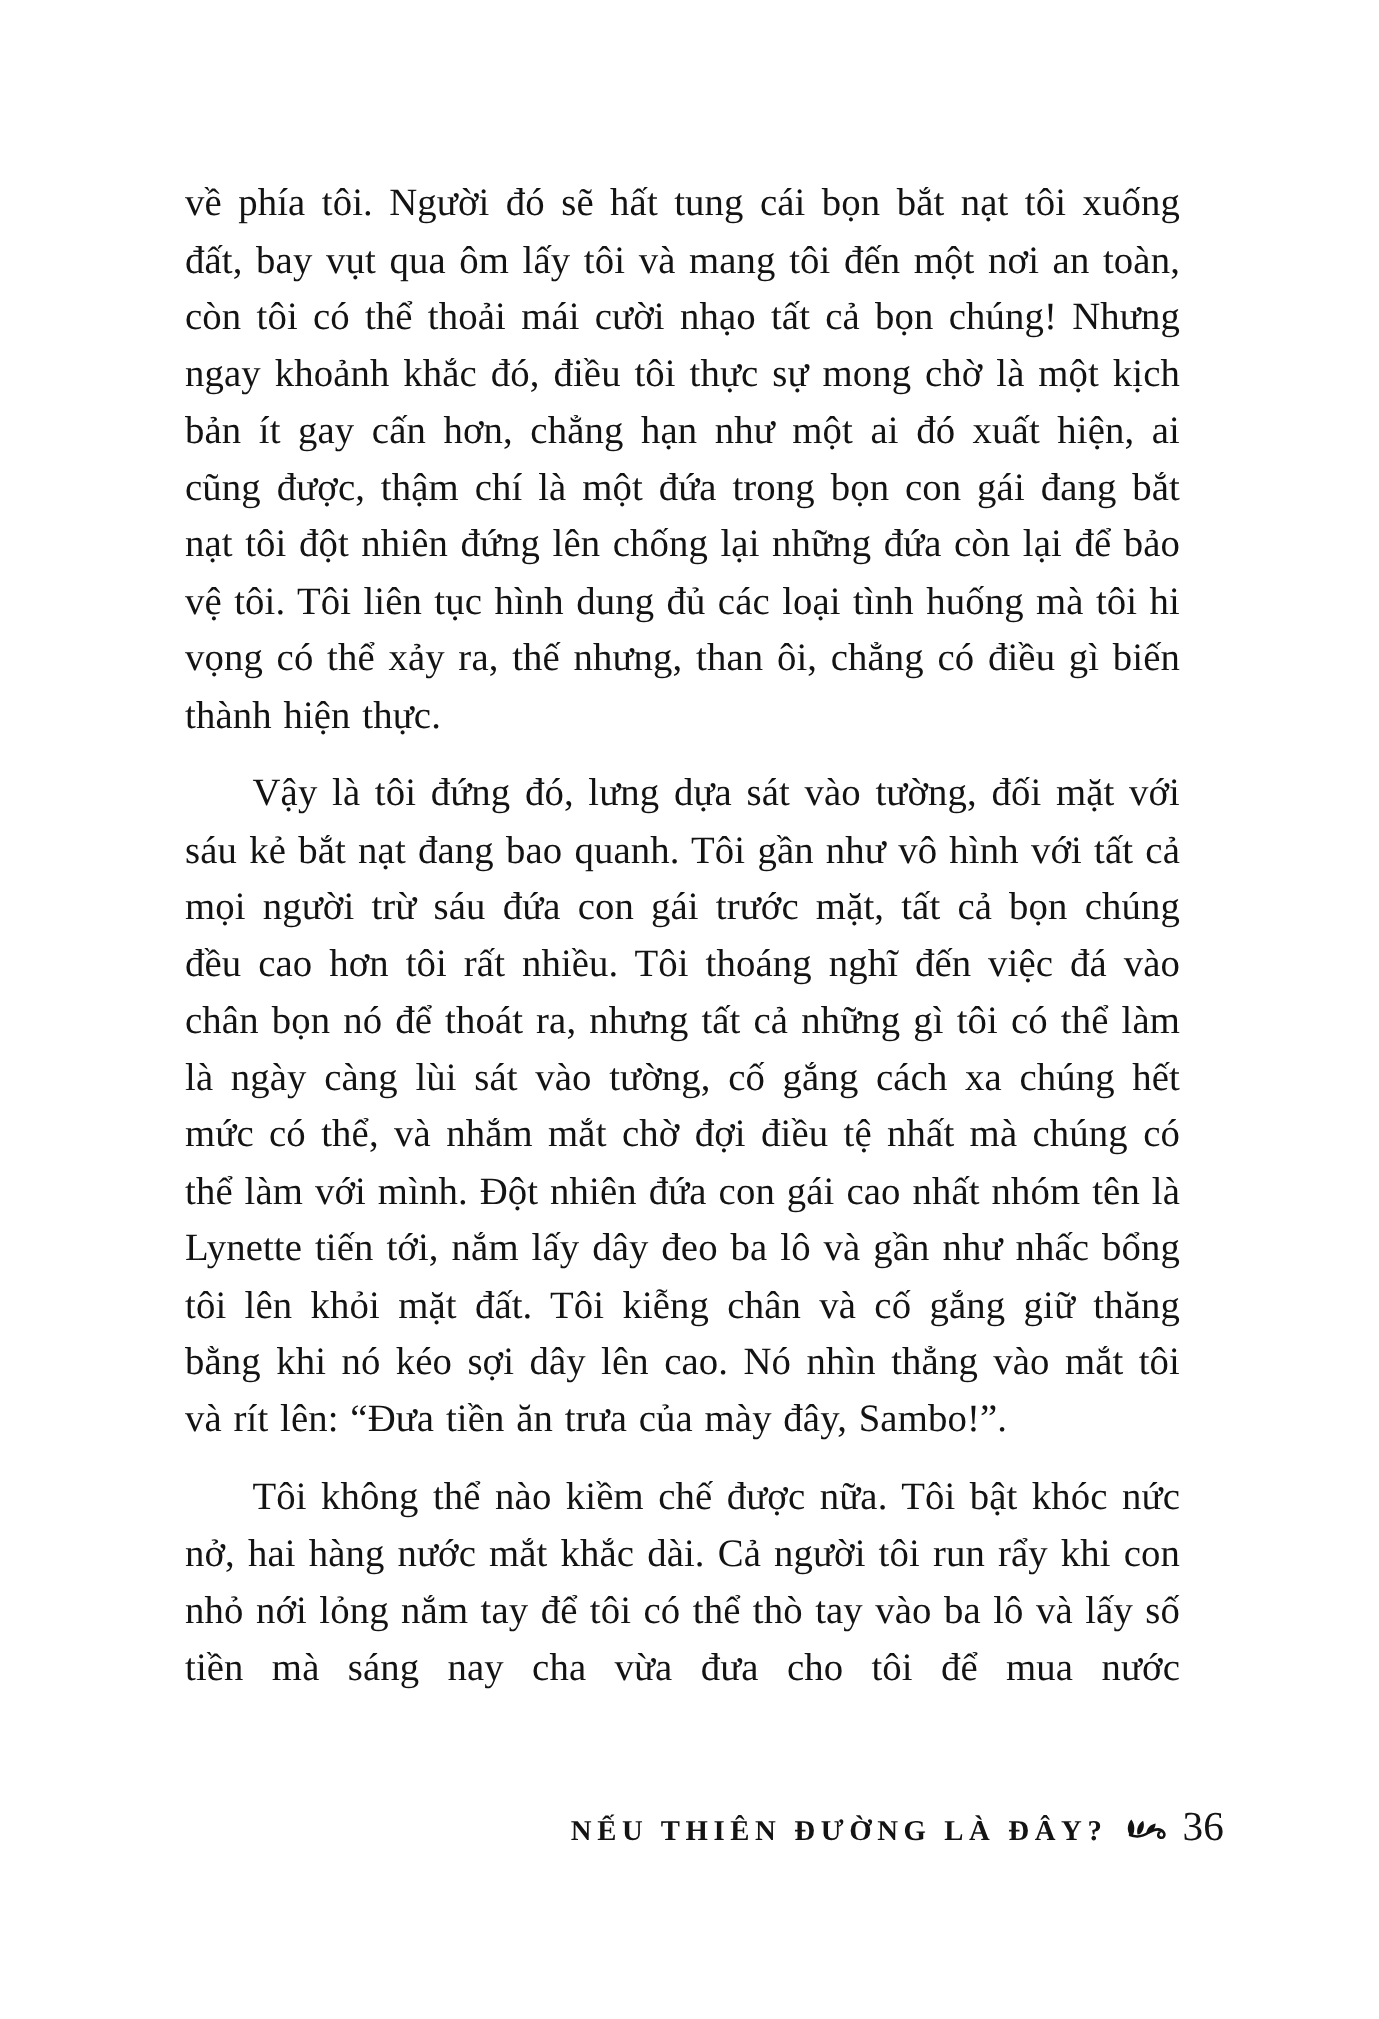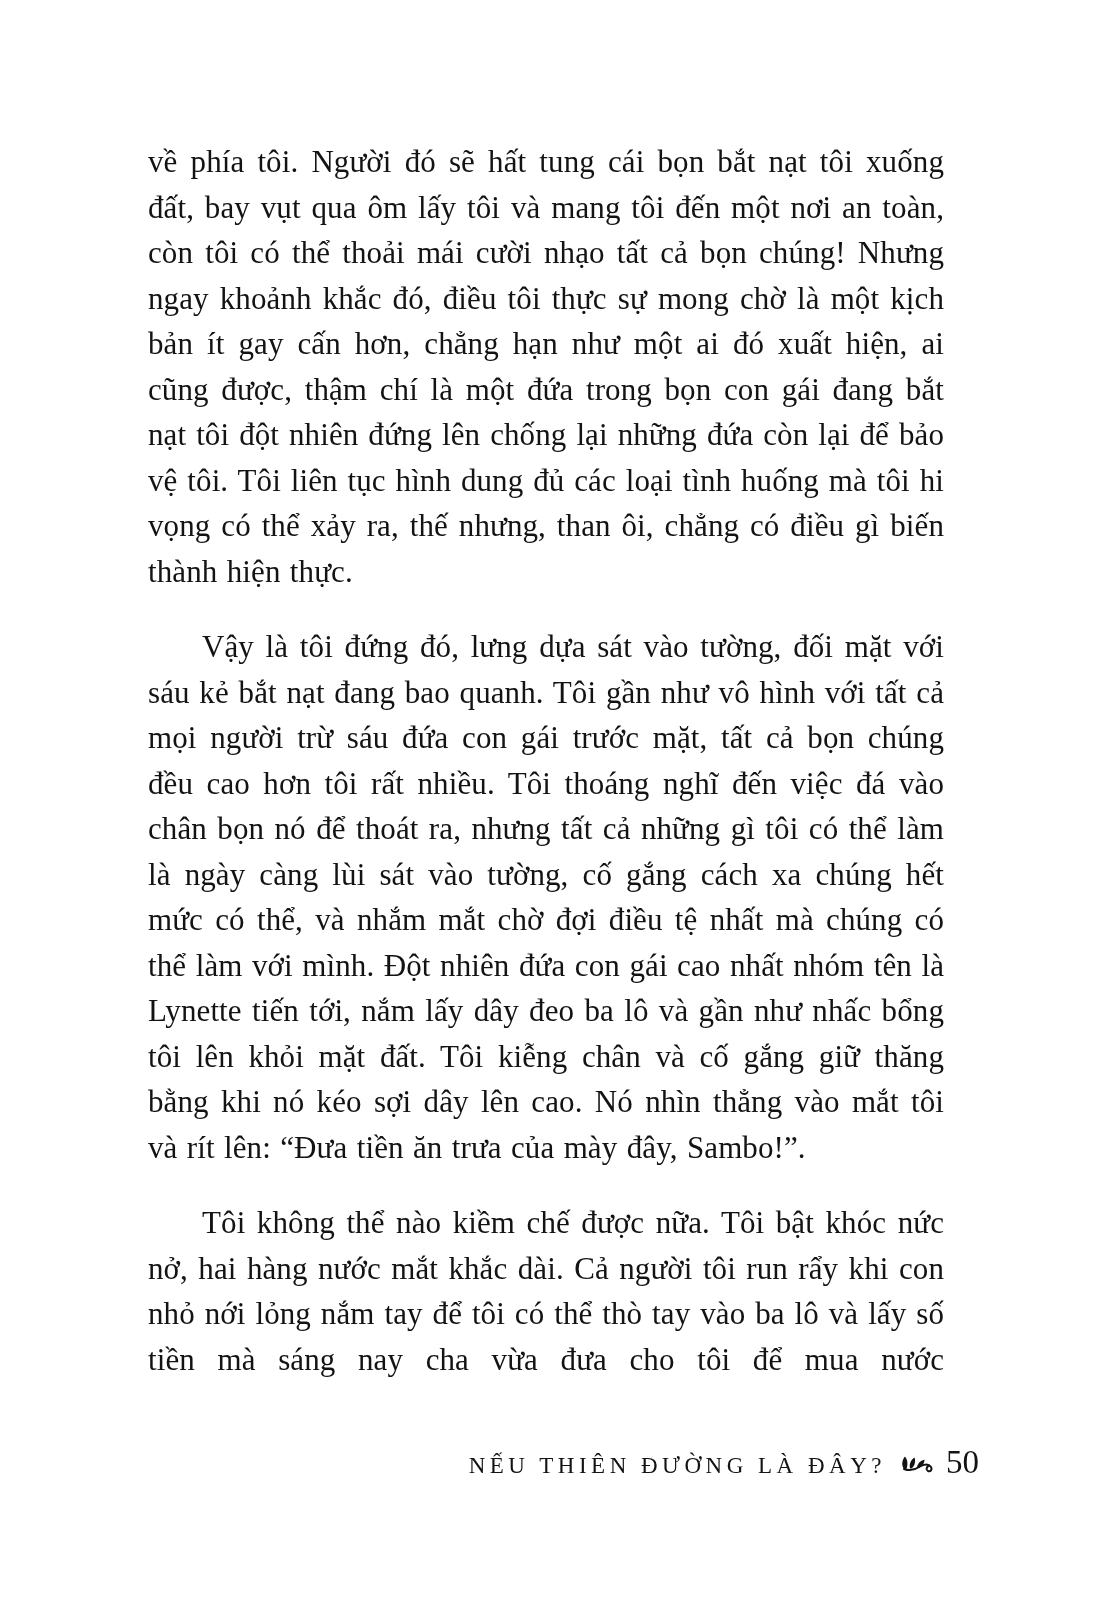--- a/index.html
+++ b/index.html
@@ -26,40 +26,40 @@
   }
   .text-block p {
     margin: 0;
     font-size: 31px;
     line-height: 45.5px;
     text-align: justify;
     word-spacing: 1.5px;
     letter-spacing: 0.1px;
   }
   .text-block p + p {
-    margin-top: 30px;
+    margin-top: 17px;
   }
   .text-block p.indent {
     text-indent: 54px;
   }
   .text-block p.continued {
     text-align-last: justify;
   }
   .footer {
     position: absolute;
     right: 124px;
     top: 1444px;
     display: flex;
     align-items: baseline;
     white-space: nowrap;
   }
   .running-title {
     font-size: 23px;
     letter-spacing: 4.5px;
-    font-weight: 400;
+    font-weight: 700;
   }
   .ornament {
     margin: 0 10px 0 12px;
     align-self: center;
     position: relative;
     top: 3px;
   }
   .page-number {
     font-size: 33px;
     letter-spacing: 0;
@@ -84,16 +84,16 @@
           <path d="M6,18 C10,19.5 16,19.5 21,16"></path>
           <path d="M21,16 C27,12.5 31,13 33,16 C34.5,18.5 32.5,21 30,20 C27.8,19.1 28.2,16 31,14.5"></path>
         </g>
         <g fill="#131313" stroke="none">
           <path d="M6,18 C3.5,15 3.5,9.5 7,5.5 C10,9 10,14.5 8.2,18.2 Z"></path>
           <path d="M12,17.5 C11,13.5 12.5,9 16.5,6.5 C18,10.5 16.5,15 13.8,17.3 Z"></path>
           <path d="M19,16.5 C19.5,12.5 22.5,9.5 26.5,8.8 C26.5,12.5 23.8,15.8 20.8,16.6 Z"></path>
         </g>
       </svg>
     </span>
-    <span class="page-number">50</span>
+    <span class="page-number">36</span>
   </div>
 
 </div>
 
 </body></html>

